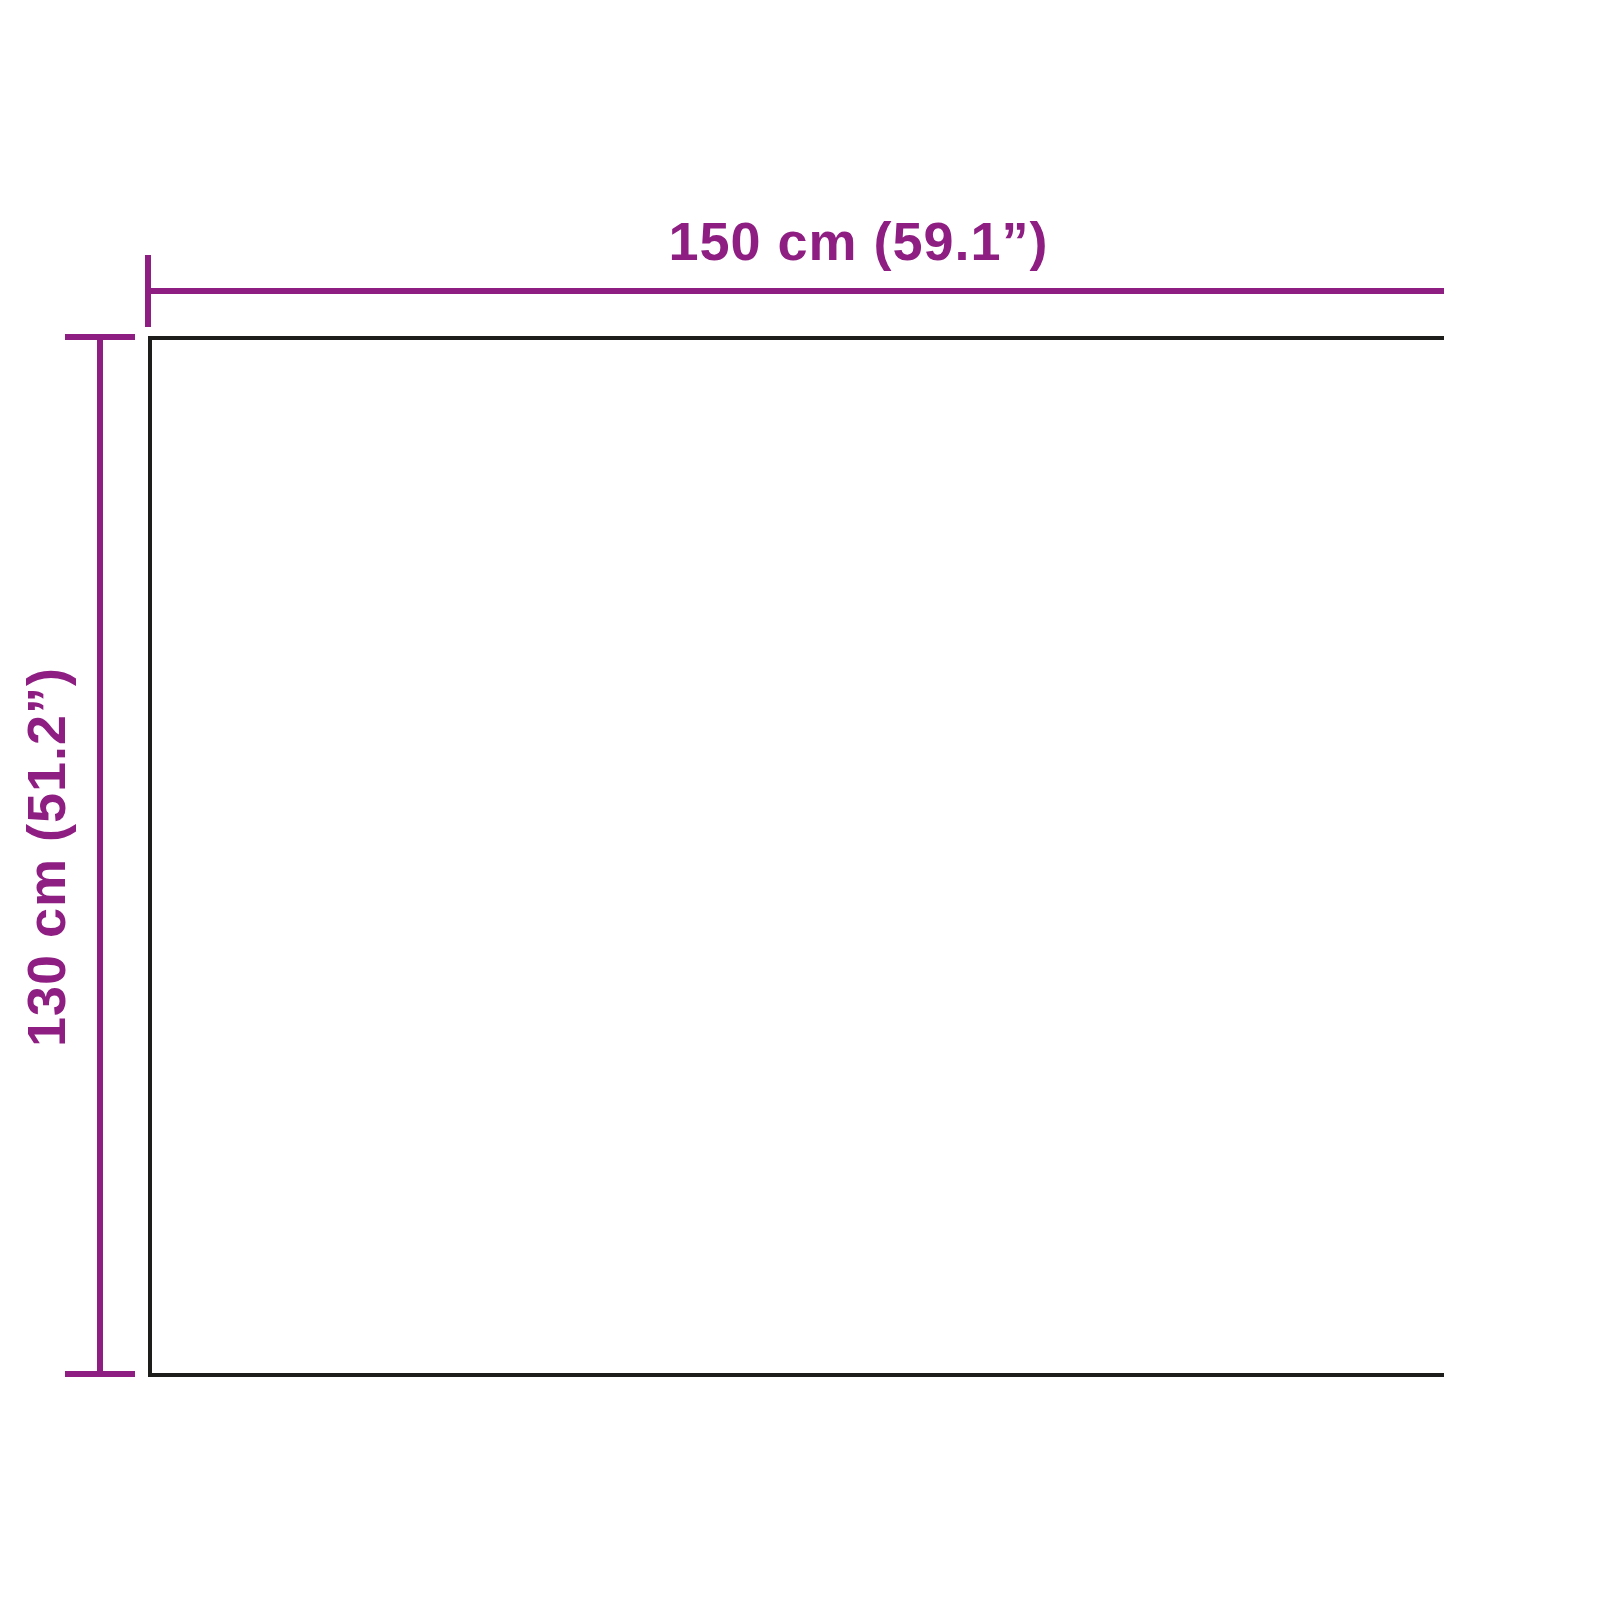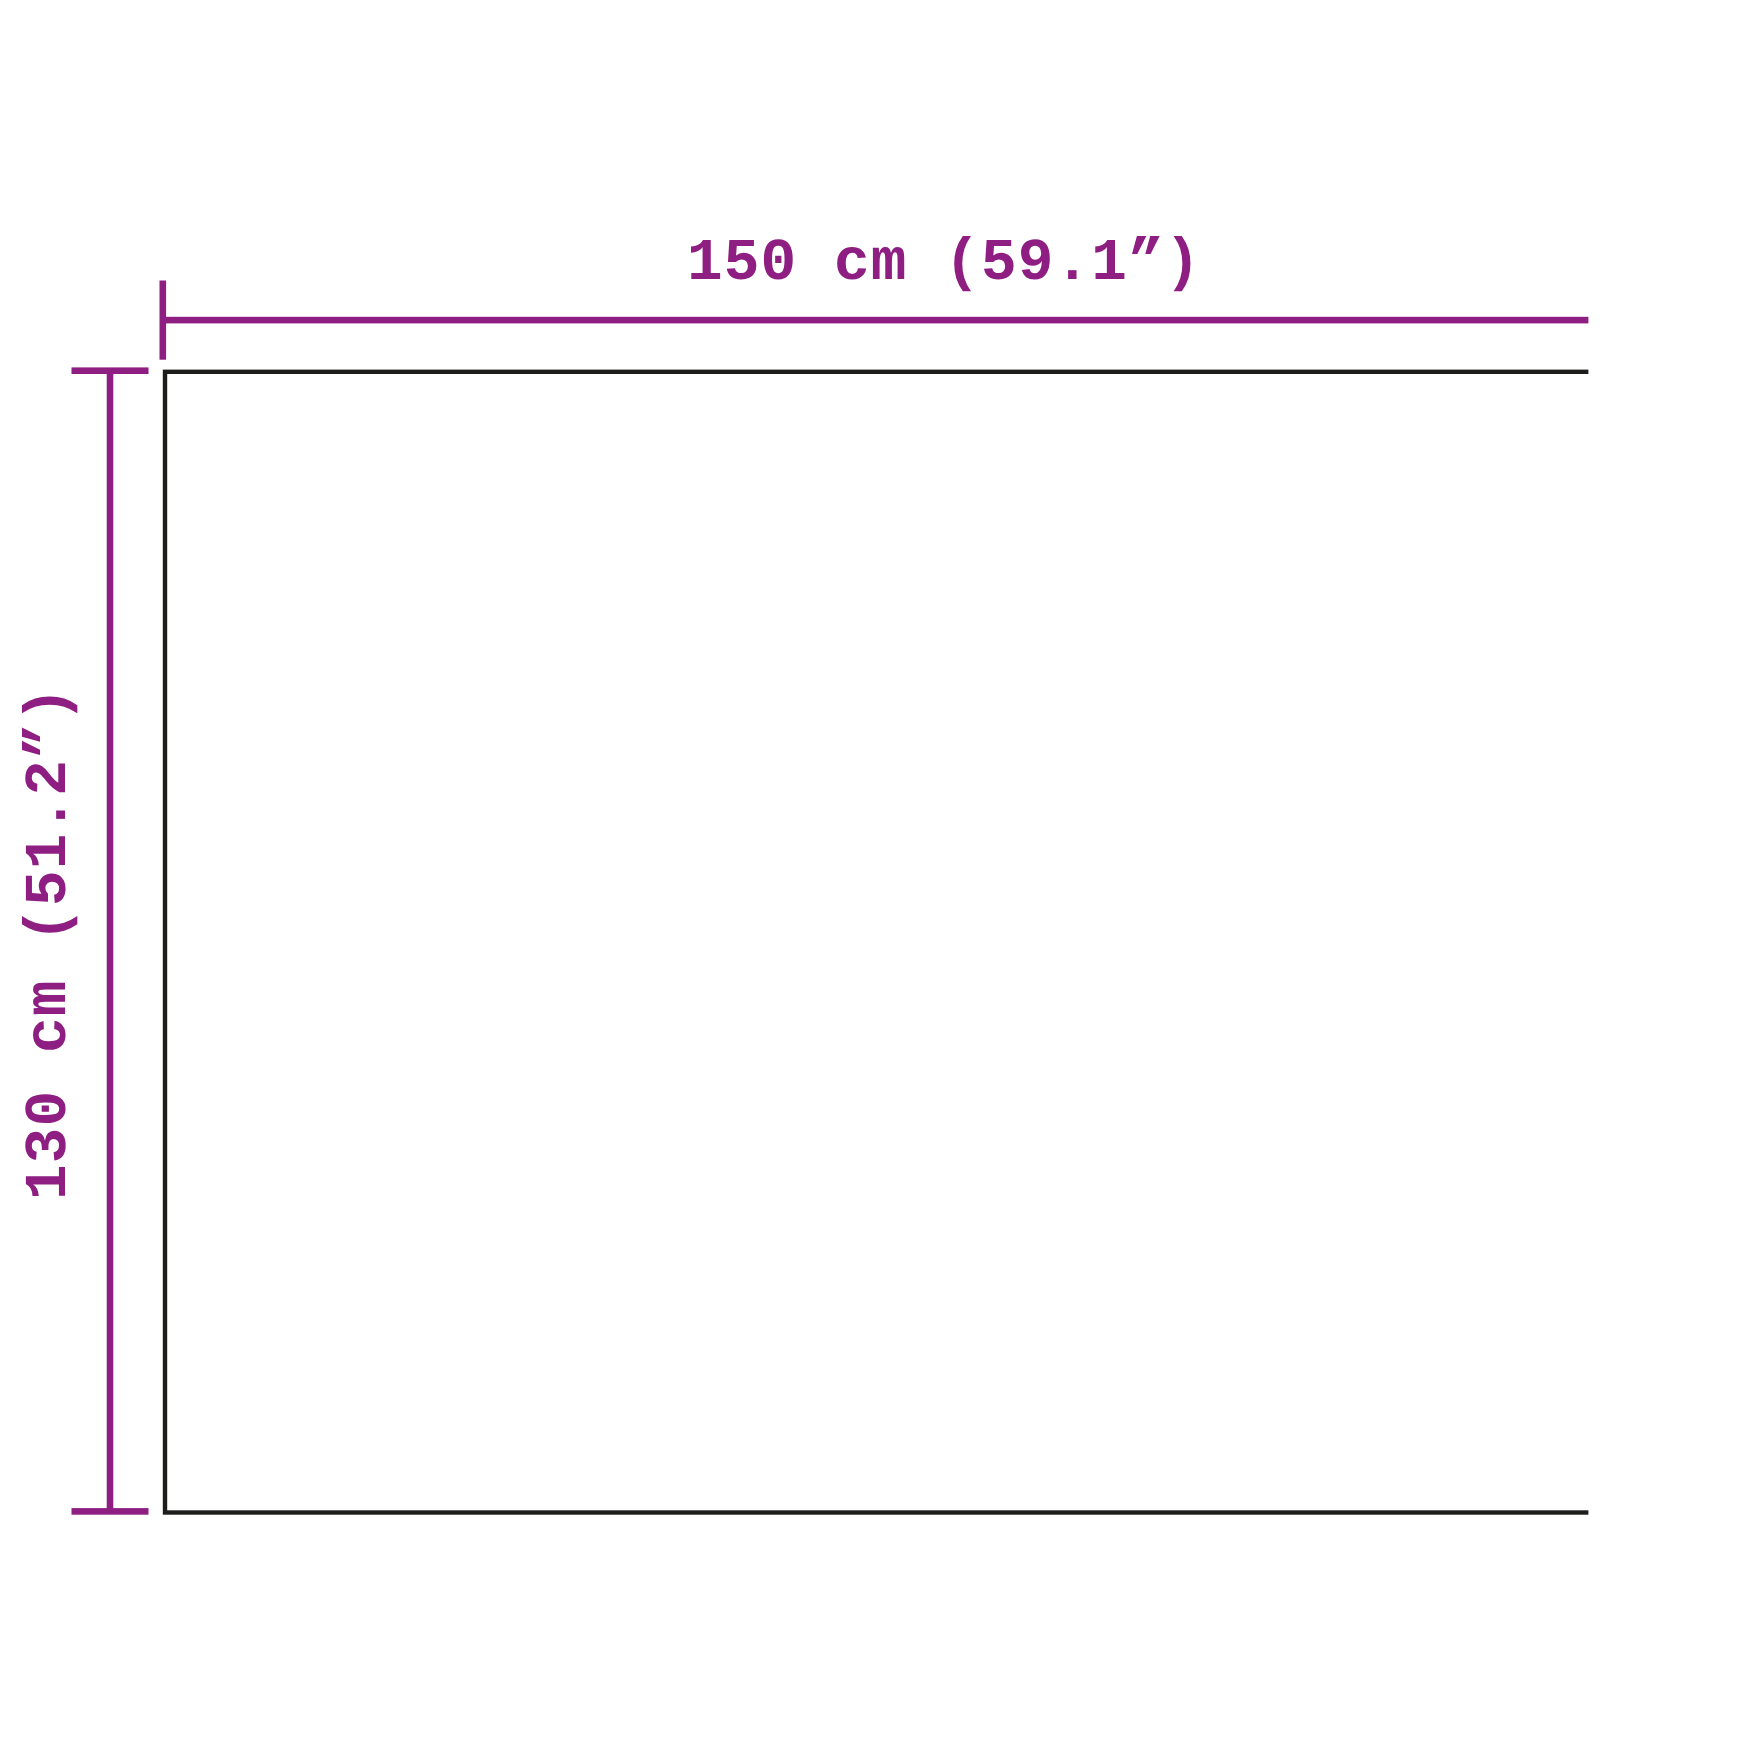--- a/index.html
+++ b/index.html
@@ -6,21 +6,21 @@
     margin: 0;
     padding: 0;
     background: #ffffff;
   }
   .stage {
     position: relative;
     width: 1444px;
     height: 1600px;
     background: var(--bg-color, #ffffff);
     overflow: hidden;
-    font-family: Liberation Mono, monospace;
+    font-family: Liberation Sans, sans-serif;
   }
   
   .product-rect {
     position: absolute;
     left: 148px;
     top: 336px;
     width: 1423px;
     height: 1041px;
     box-sizing: border-box;
     border: 4px solid var(--outline-color, #1d1d1b);

